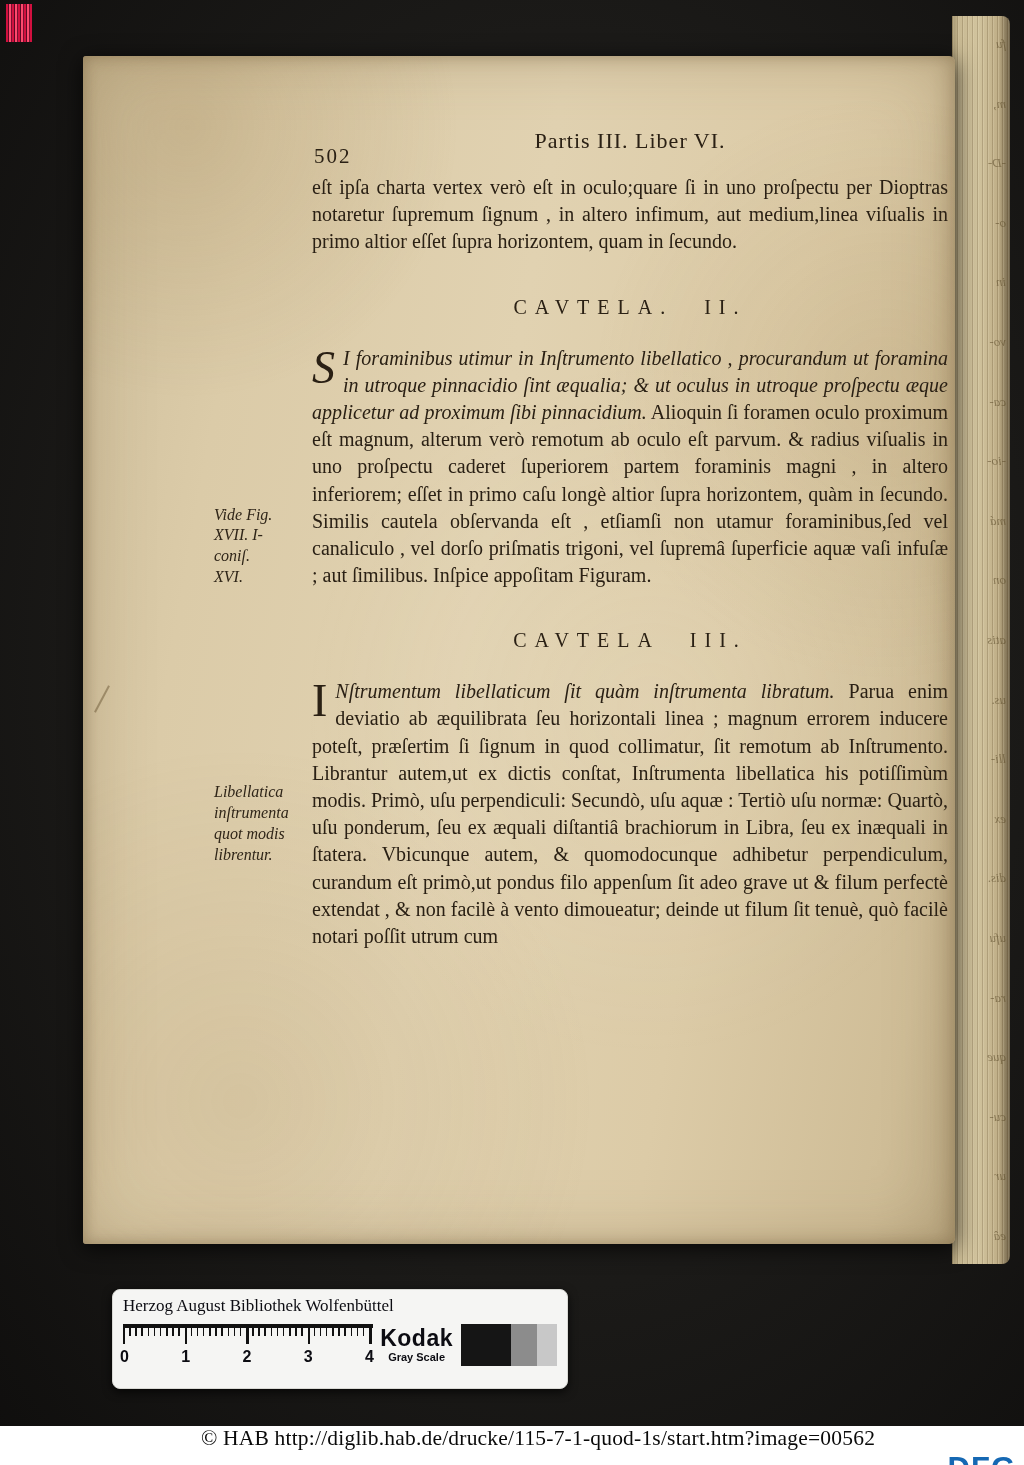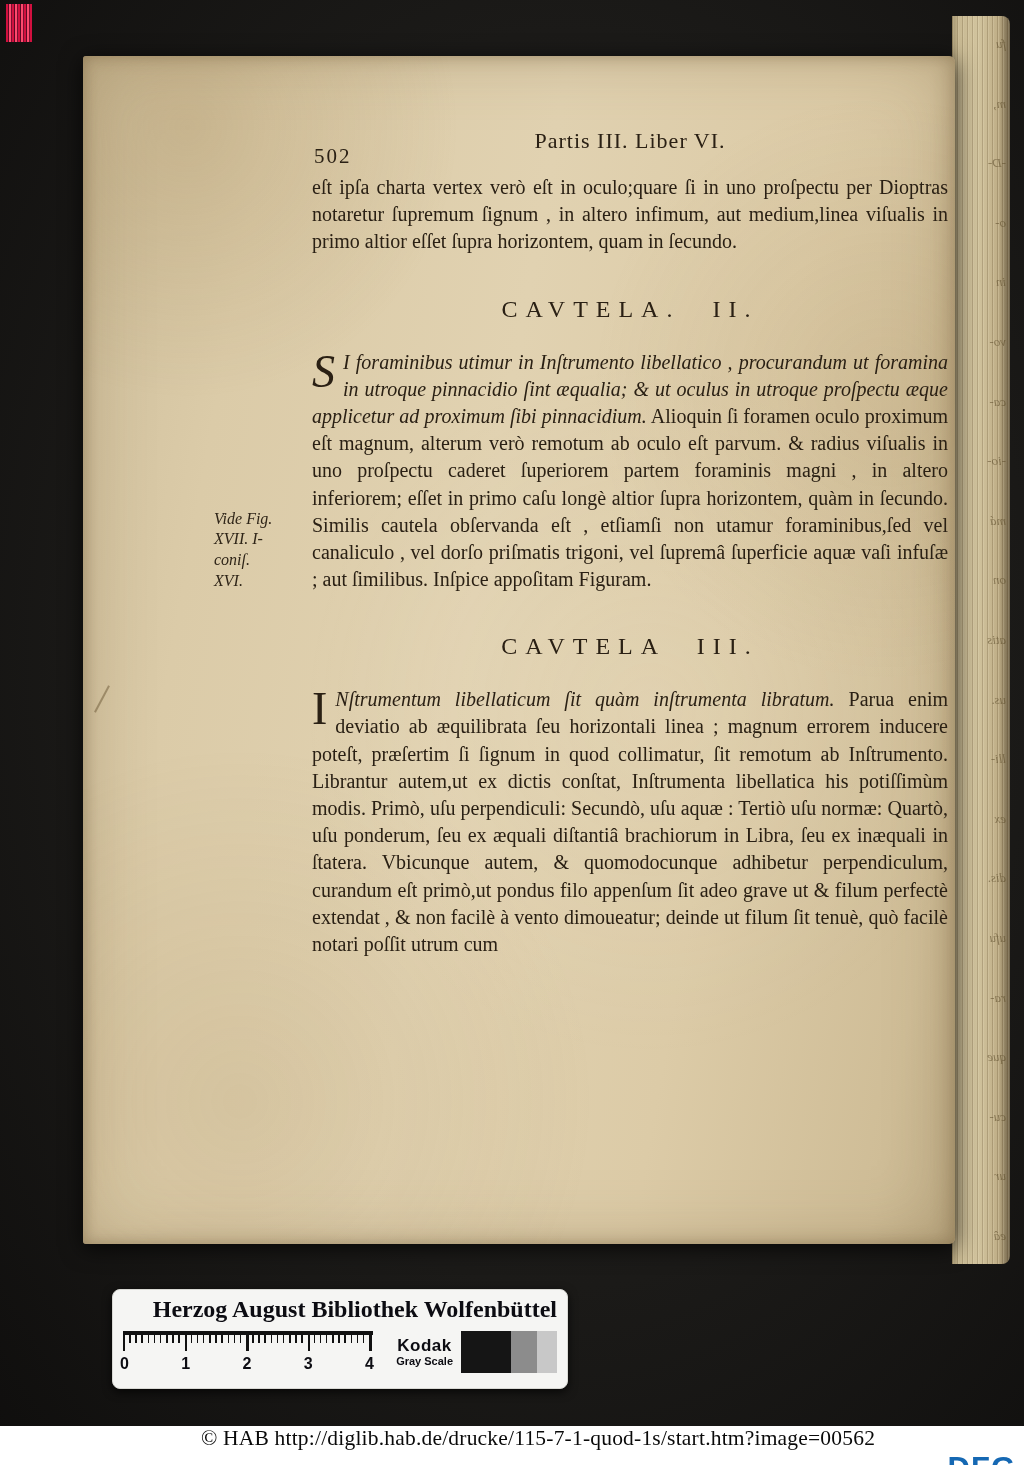--- a/index.html
+++ b/index.html
@@ -54,21 +54,21 @@
   .page-number { position: absolute; left: 2px; top: 2px; letter-spacing: 2px; margin-top: 14px; }
   .running-title { display: block; text-align: center; font-size: 22px; letter-spacing: 1px; }
 
   .intro {
     margin: 12px 0 0; text-align: justify;
     font-size: 20px; line-height: 1.36;
   }
 
   .cautela-heading {
     margin: 40px 0 26px; text-align: center;
-    font-weight: normal; font-size: 24px;
+    font-weight: normal; font-size: 20px;
     letter-spacing: 8px; word-spacing: 18px;
     color: #2a2014;
   }
 
   .paragraph-wrap { position: relative; }
   .body-par { margin: 0; text-align: justify; font-size: 20px; line-height: 1.36; }
   .dropcap { float: left; font-size: 46px; line-height: 0.82; padding: 4px 8px 0 0; }
   .dropcap.ital { font-style: italic; }
   .lead-italic { font-style: italic; }
 
@@ -104,21 +104,21 @@
 
   
   .hab-label {
     position: absolute; left: 112px; top: 1289px;
     width: 456px; height: 100px; box-sizing: border-box;
     padding: 6px 10px;
     background: #f5f5f3; border: 1px solid #d9d9d4; border-radius: 8px;
     box-shadow: 0 3px 10px rgba(0,0,0,0.7);
     z-index: 3; color: #0c0c12;
   }
-  .label-title { text-align: right; font-weight: bold; font-size: 24px; }
+  .label-title { text-align: left; font-weight: normal; font-size: 17px; }
   .label-row { display: flex; justify-content: space-between; align-items: flex-end; margin-top: 8px; }
 
   .ruler { width: 250px; }
   .ruler-bar { position: relative; height: 18px; border-top: 4px solid #111; }
   .tick-small {
     position: absolute; left: 0; top: 0; width: 100%; height: 8px;
     background: repeating-linear-gradient(90deg, #111 0 1.5px, transparent 1.5px 6.15px);
   }
   .tick-big {
     position: absolute; left: 0; top: 0; width: 100%; height: 16px;
@@ -127,21 +127,21 @@
   .ruler-nums {
     display: flex; justify-content: space-between;
     width: 254px; margin-left: -3px; margin-top: 2px;
     font-family: "Liberation Sans", sans-serif; font-weight: bold; font-size: 16px;
   }
 
   .kodak-block { display: flex; align-items: center; }
   .kodak-texts { text-align: center; margin-right: 8px; }
   .kodak-word {
     font-family: "Liberation Sans", sans-serif; font-weight: bold;
-    font-size: 17px; line-height: 1; letter-spacing: 0.5px;
+    font-size: 23px; line-height: 1; letter-spacing: 0.5px;
   }
   .kodak-sub {
     font-family: "Liberation Sans", sans-serif; font-weight: bold;
     font-size: 11px; margin-top: 1px;
   }
   .patches { display: flex; height: 42px; }
   .patch-black { width: 50px; background: #151515; }
   .patch-mid   { width: 26px; background: #8c8c8c; }
   .patch-light { width: 20px; background: #c8c8c8; }
 
@@ -190,20 +190,24 @@
       <p class="body-par">
         <span class="dropcap ital">S</span>
         <span class="lead-italic">I foraminibus utimur in Inſtrumento libellatico , procurandum ut foramina in utroque pinnacidio ſint æqualia; &amp; ut oculus in utroque proſpectu æque applicetur ad proximum ſibi pinnacidium.</span>
         <span>Alioquin ſi foramen oculo proximum eſt magnum, alterum verò remotum ab oculo eſt parvum. &amp; radius viſualis in uno proſpectu caderet ſuperiorem partem foraminis magni , in altero inferiorem; eſſet in primo caſu longè altior ſupra horizontem, quàm in ſecundo. Similis cautela obſervanda eſt , etſiamſi non utamur foraminibus,ſed vel canaliculo , vel dorſo priſmatis trigoni, vel ſupremâ ſuperficie aquæ vaſi infuſæ ; aut ſimilibus. Inſpice appoſitam Figuram.</span>
       </p>
     </div>
 
     <h2 class="cautela-heading">CAVTELA III.</h2>
 
     <div class="paragraph-wrap">
+      <aside class="margin-note note-2">Libellatica
+inſtrumenta
+quot modis
+librentur.</aside>
       <p class="body-par">
         <span class="dropcap">I</span>
         <span class="lead-italic">Nſtrumentum libellaticum ſit quàm inſtrumenta libratum.</span>
         <span>Parua enim deviatio ab æquilibrata ſeu horizontali linea ; magnum errorem inducere poteſt, præſertim ſi ſignum in quod collimatur, ſit remotum ab Inſtrumento. Librantur autem,ut ex dictis conſtat, Inſtrumenta libellatica his potiſſimùm modis. Primò, uſu perpendiculi: Secundò, uſu aquæ : Tertiò uſu normæ: Quartò, uſu ponderum, ſeu ex æquali diſtantiâ brachiorum in Libra, ſeu ex inæquali in ſtatera. Vbicunque autem, &amp; quomodocunque adhibetur perpendiculum, curandum eſt primò,ut pondus filo appenſum ſit adeo grave ut &amp; filum perfectè extendat , &amp; non facilè à vento dimoueatur; deinde ut filum ſit tenuè, quò facilè notari poſſit utrum cum</span>
       </p>
     </div>
 
   </div>
 </div>
 

